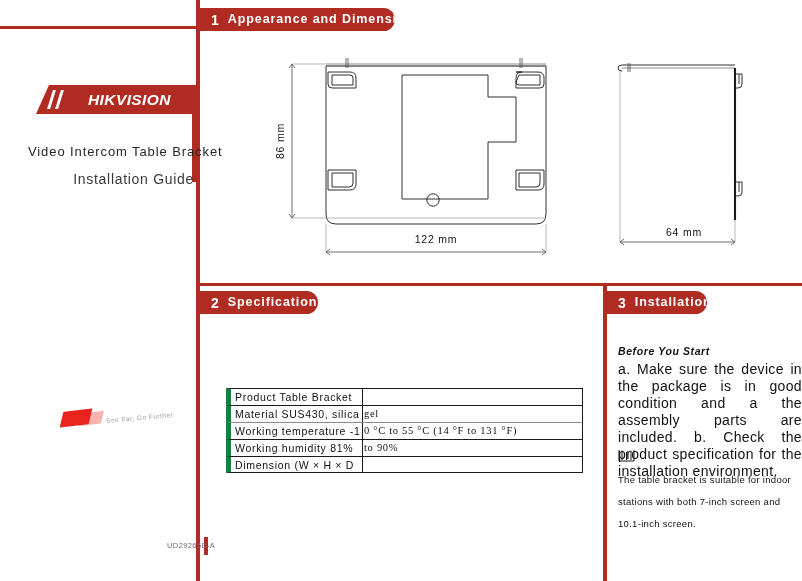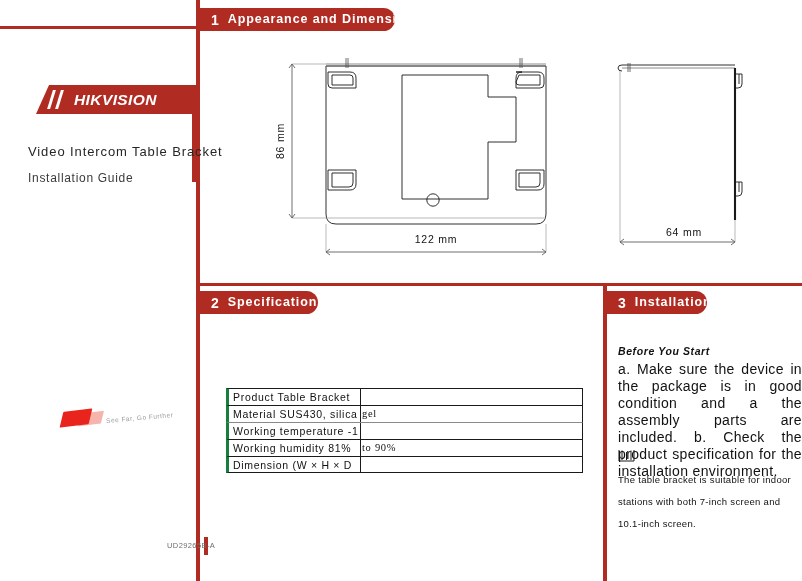--- a/index.html
+++ b/index.html
@@ -88,40 +88,40 @@
   }
   .hik-slashes i:nth-child(1) { left: 5px; }
   .hik-slashes i:nth-child(2) { left: 13px; }
   .hik-word {
     color: #ffffff;
     font-family: "Liberation Sans", sans-serif;
     font-size: 15.5px;
     font-weight: bold;
     font-style: italic;
     letter-spacing: 0.4px;
-    margin-left: 3px;
+    margin-left: 17px;
   }
 
   .doc-title {
     position: absolute;
     left: 28px;
     top: 144px;
     width: 182px;
     font-size: 13px;
     color: #262626;
     letter-spacing: 0.9px;
     white-space: nowrap;
   }
   .doc-subtitle {
     position: absolute;
     left: 28px;
     top: 171px;
     width: 166px;
-    text-align: left;
-    font-size: 12px;
+    text-align: right;
+    font-size: 14px;
     color: #3a3a3a;
     letter-spacing: 0.7px;
   }
 
   
   .tagmark {
     position: absolute;
     left: 62px;
     top: 406px;
     width: 108px;
@@ -171,21 +171,21 @@
   
   .spec-table {
     position: absolute;
     left: 226px;
     top: 388px;
     width: 357px;
   }
   .spec-row {
     position: relative;
     height: 17px;
-    border-left: 3px solid #15803d;
+    border-left: 5px solid #15803d;
     border-right: 1px solid #1a1a1a;
     border-top: 1px solid #1a1a1a;
     box-sizing: border-box;
   }
   .spec-row:last-child {
     border-bottom: 1px solid #1a1a1a;
   }
   .spec-row .divider {
     position: absolute;
     left: 131px;
@@ -388,20 +388,21 @@
       <span class="v"></span>
     </div>
     <div class="spec-row">
       <span class="divider"></span>
       <span class="k">Material SUS430, silica</span>
       <span class="v">gel</span>
     </div>
     <div class="spec-row light">
       <span class="divider"></span>
       <span class="k">Working temperature -1</span>
+      <span class="v">0 °C to 55 °C (14 °F to 131 °F)</span>
     </div>
     <div class="spec-row">
       <span class="divider"></span>
       <span class="k">Working humidity 81%</span>
       <span class="v">to 90%</span>
     </div>
     <div class="spec-row">
       <span class="divider"></span>
       <span class="k">Dimension (W × H × D</span>
     </div>

